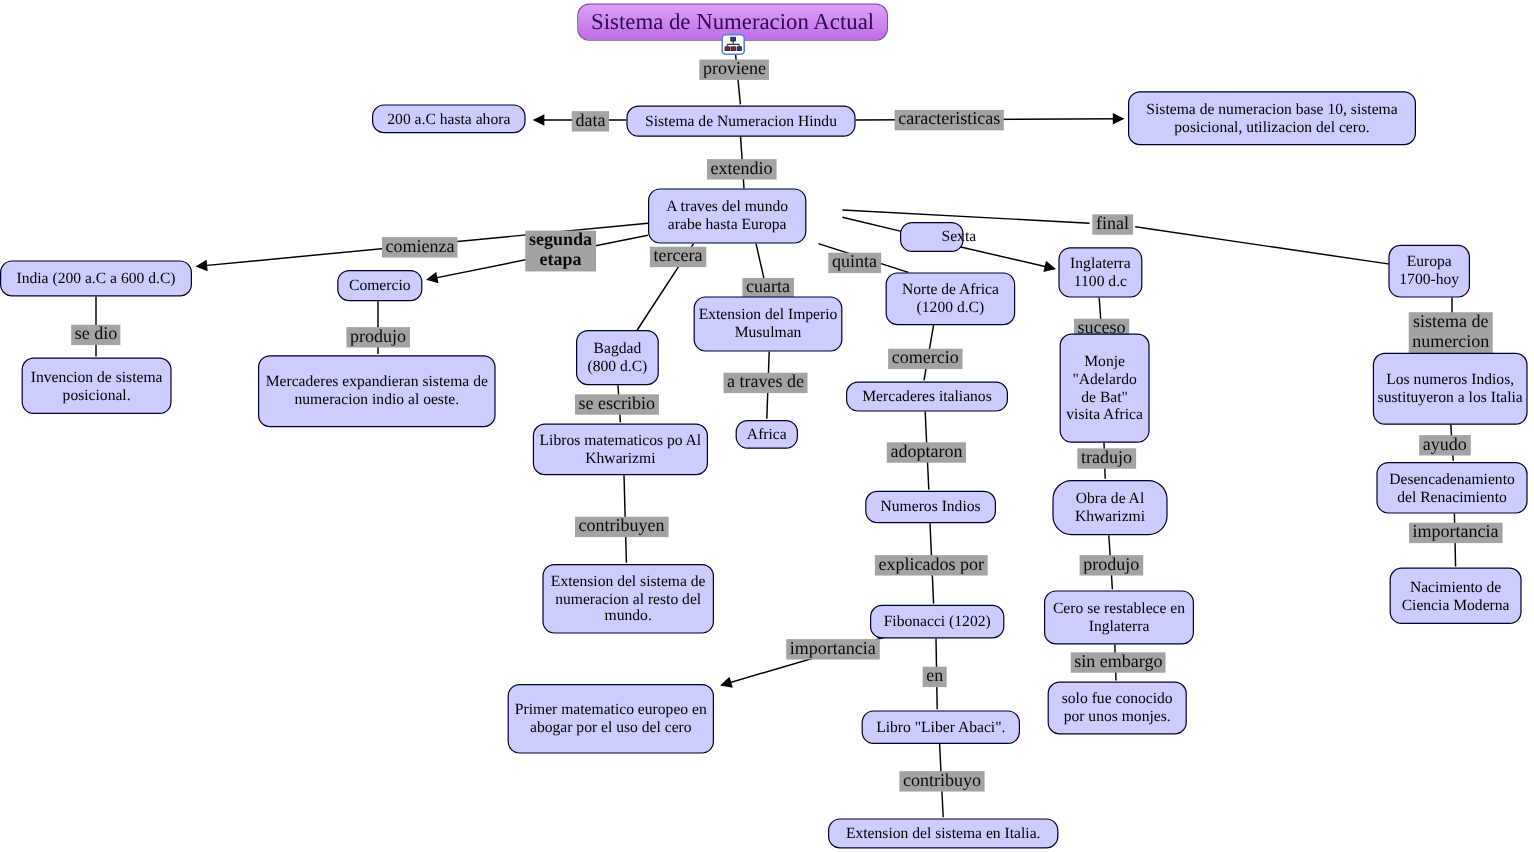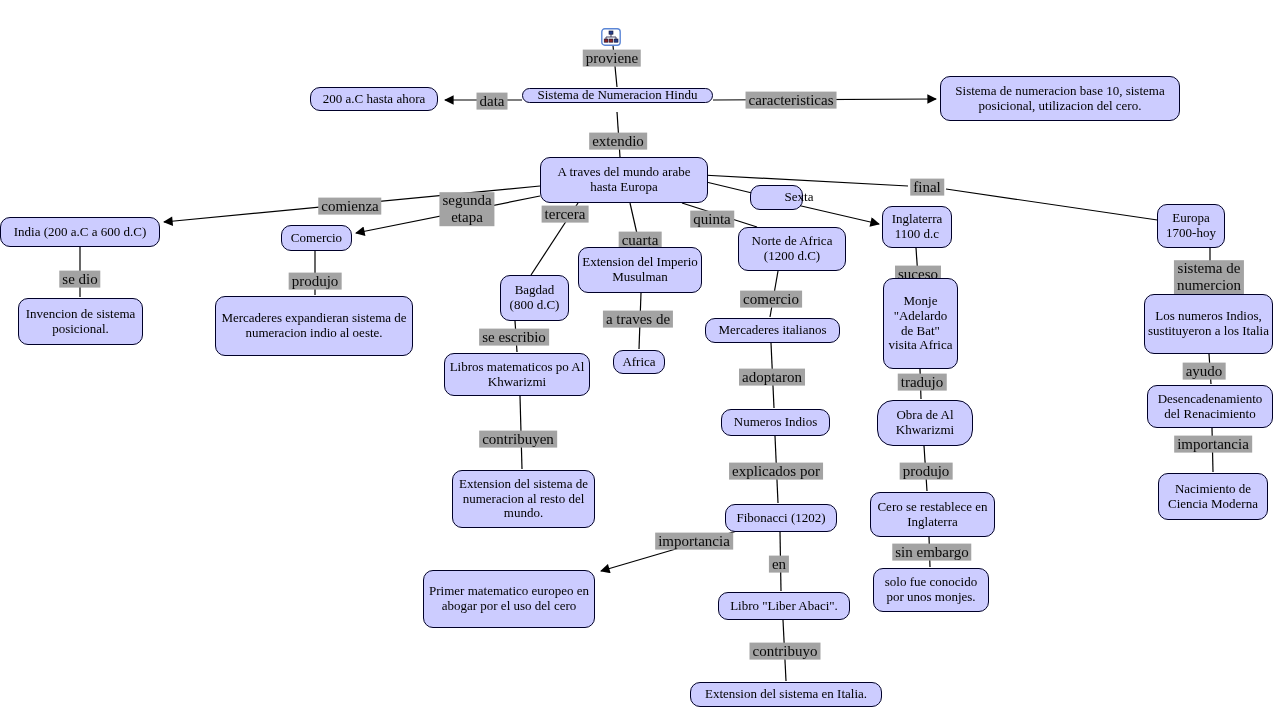--- a/index.html
+++ b/index.html
@@ -92,44 +92,45 @@
       <line x1="737" y1="531" x2="601" y2="571" stroke="#000000" stroke-width="1.2" marker-end="url(#arrowhead)"></line>
       <line x1="916" y1="248" x2="918" y2="277" stroke="#000000" stroke-width="1.2"></line>
       <line x1="920" y1="369" x2="921" y2="399" stroke="#000000" stroke-width="1.2"></line>
       <line x1="924" y1="446" x2="927" y2="491" stroke="#000000" stroke-width="1.2"></line>
       <line x1="929" y1="537" x2="930" y2="567" stroke="#000000" stroke-width="1.2"></line>
       <line x1="1210" y1="248" x2="1210" y2="293" stroke="#000000" stroke-width="1.2"></line>
       <line x1="1209" y1="354" x2="1211" y2="384" stroke="#000000" stroke-width="1.2"></line>
       <line x1="1212" y1="428" x2="1213" y2="472" stroke="#000000" stroke-width="1.2"></line>
     </svg>
 
+  <div id="title-node">Sistema de Numeracion Actual</div>
 
   <svg id="resource-icon" viewBox="0 0 20 18">
     <rect x="0.8" y="0.8" width="18.4" height="16.4" rx="3" fill="#ffffff" stroke="#5b86d6" stroke-width="1.4"></rect>
     <line x1="10" y1="6" x2="10" y2="9" stroke="#333355" stroke-width="0.9"></line>
     <line x1="5" y1="9" x2="15" y2="9" stroke="#333355" stroke-width="0.9"></line>
     <line x1="5" y1="9" x2="5" y2="11" stroke="#333355" stroke-width="0.9"></line>
     <line x1="15" y1="9" x2="15" y2="11" stroke="#333355" stroke-width="0.9"></line>
     <rect x="8" y="3" width="4" height="3.2" fill="#27408b" stroke="#111133" stroke-width="0.6"></rect>
     <rect x="3.2" y="11" width="3.8" height="3.2" fill="#8b2525" stroke="#111133" stroke-width="0.6"></rect>
     <rect x="8.1" y="11" width="3.8" height="3.2" fill="#8b2525" stroke="#111133" stroke-width="0.6"></rect>
     <rect x="13.2" y="11" width="3.8" height="3.2" fill="#27408b" stroke="#111133" stroke-width="0.6"></rect>
   </svg>
 
   <div id="nodes-layer">
-      <div class="node" style="left: 522px; top: 88px; width: 191px; height: 15px;">Sistema de Numeracion Hindu</div>
+      <div class="node" style="left: 522px; top: 88px; width: 191px; height: 26px;">Sistema de Numeracion Hindu</div>
       <div class="node" style="left: 310px; top: 87px; width: 128px; height: 24px;">200 a.C hasta ahora</div>
       <div class="node" style="left: 940px; top: 76px; width: 240px; height: 45px;">Sistema de numeracion base 10, sistema posicional, utilizacion del cero.</div>
-      <div class="node" style="left: 540px; top: 157px; width: 168px; height: 46px;">A traves del mundo arabe hasta Europa</div>
+      <div class="node" style="left: 540px; top: 157px; width: 132px; height: 46px;">A traves del mundo arabe hasta Europa</div>
       <div class="node" style="left: 750px; top: 185px; width: 48px; height: 25px; padding-left: 48px;">Sexta</div>
       <div class="node" style="left: 0px; top: 217px; width: 160px; height: 30px;">India (200 a.C a 600 d.C)</div>
       <div class="node" style="left: 18px; top: 298px; width: 125px; height: 47px;">Invencion de sistema posicional.</div>
       <div class="node" style="left: 281px; top: 225px; width: 71px; height: 26px;">Comercio</div>
       <div class="node" style="left: 215px; top: 296px; width: 198px; height: 60px;">Mercaderes expandieran sistema de numeracion indio al oeste.</div>
-      <div class="node" style="left: 480px; top: 275px; width: 69px; height: 46px; margin-left: 20px;">Bagdad (800 d.C)</div>
+      <div class="node" style="left: 480px; top: 275px; width: 69px; height: 46px;">Bagdad (800 d.C)</div>
       <div class="node" style="left: 444px; top: 353px; width: 146px; height: 43px;">Libros matematicos po Al Khwarizmi</div>
       <div class="node" style="left: 452px; top: 470px; width: 143px; height: 58px;">Extension del sistema de numeracion al resto del mundo.</div>
       <div class="node" style="left: 423px; top: 570px; width: 172px; height: 58px;">Primer matematico europeo en abogar por el uso del cero</div>
       <div class="node" style="left: 578px; top: 247px; width: 124px; height: 46px;">Extension del Imperio Musulman</div>
       <div class="node" style="left: 613px; top: 350px; width: 52px; height: 24px;">Africa</div>
       <div class="node" style="left: 738px; top: 227px; width: 108px; height: 44px;">Norte de Africa (1200 d.C)</div>
       <div class="node" style="left: 705px; top: 318px; width: 135px; height: 25px;">Mercaderes italianos</div>
       <div class="node" style="left: 721px; top: 409px; width: 109px; height: 27px;">Numeros Indios</div>
       <div class="node" style="left: 725px; top: 504px; width: 112px; height: 28px;">Fibonacci (1202)</div>
       <div class="node" style="left: 718px; top: 592px; width: 132px; height: 28px;">Libro "Liber Abaci".</div>
@@ -143,21 +144,21 @@
       <div class="node" style="left: 1144px; top: 294px; width: 129px; height: 60px;">Los numeros Indios, sustituyeron a los Italia</div>
       <div class="node" style="left: 1147px; top: 385px; width: 126px; height: 43px;">Desencadenamiento del Renacimiento</div>
       <div class="node" style="left: 1158px; top: 473px; width: 110px; height: 47px;">Nacimiento de Ciencia Moderna</div>
     </div>
   <div id="labels-layer">
       <div class="link-label" style="left: 612px; top: 58px;">proviene</div>
       <div class="link-label" style="left: 492px; top: 101px;">data</div>
       <div class="link-label" style="left: 791px; top: 100px;">caracteristicas</div>
       <div class="link-label" style="left: 618px; top: 141px;">extendio</div>
       <div class="link-label" style="left: 350px; top: 206px;">comienza</div>
-      <div class="link-label" style="left: 467px; top: 209px;">segunda
+      <div class="link-label" style="left: 467px; top: 209px; font-weight: bold;">segunda
 etapa</div>
       <div class="link-label" style="left: 565px; top: 214px;">tercera</div>
       <div class="link-label" style="left: 640px; top: 240px;">cuarta</div>
       <div class="link-label" style="left: 712px; top: 219px;">quinta</div>
       <div class="link-label" style="left: 927px; top: 187px;">final</div>
       <div class="link-label" style="left: 80px; top: 279px;">se dio</div>
       <div class="link-label" style="left: 315px; top: 281px;">produjo</div>
       <div class="link-label" style="left: 514px; top: 337px;">se escribio</div>
       <div class="link-label" style="left: 518px; top: 439px;">contribuyen</div>
       <div class="link-label" style="left: 638px; top: 319px;">a traves de</div>

